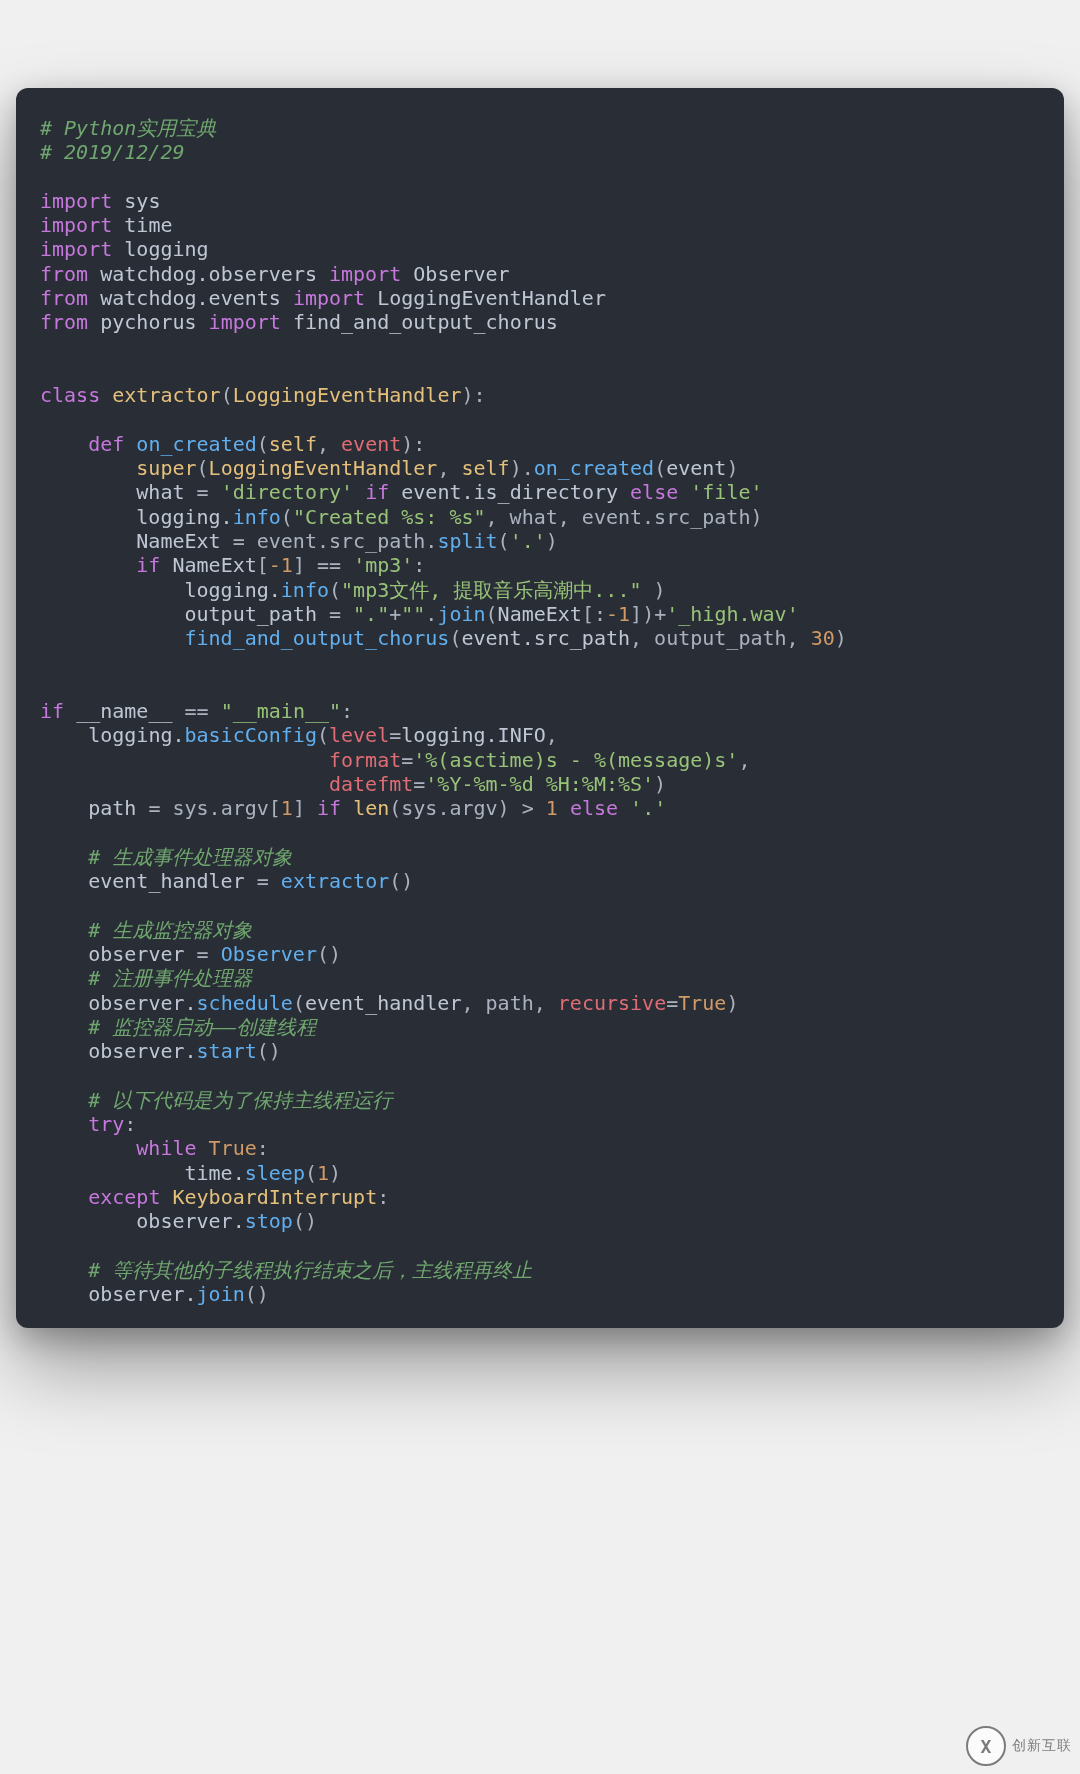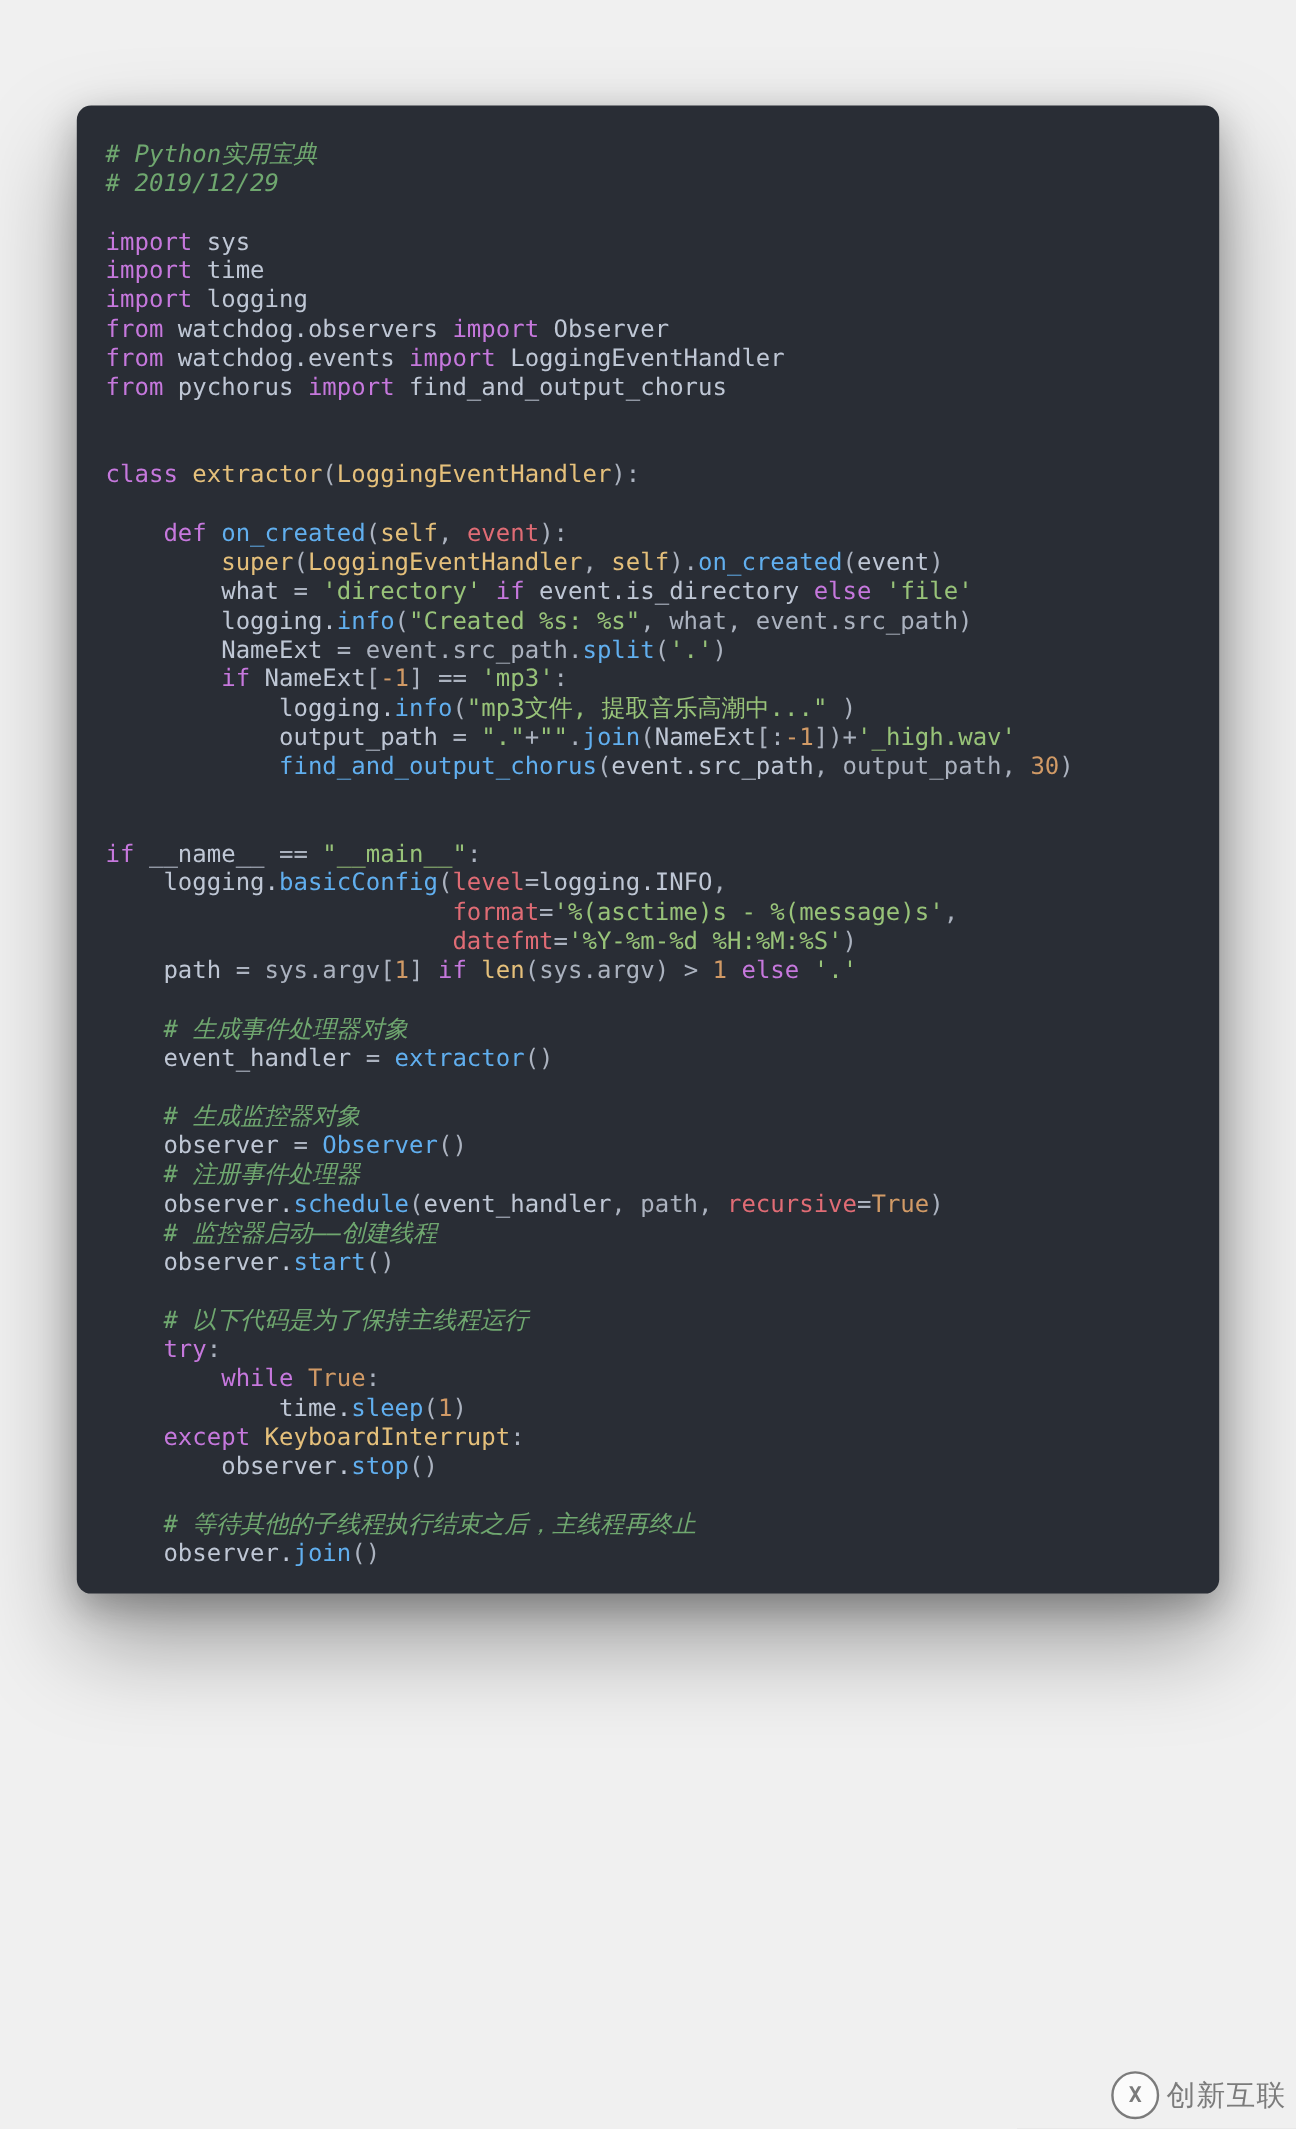--- a/index.html
+++ b/index.html
@@ -13,21 +13,21 @@
   }
   .page {
     width: 1080px;
     height: 1774px;
     position: relative;
     display: flex;
     justify-content: center;
   }
   .card {
     margin-top: 88px;
-    width: 952px;
+    width: 1048px;
     height: 1240px;
     background: #292d35;
     border-radius: 12px;
     box-shadow: 0 40px 80px rgba(0,0,0,0.35), 0 10px 30px rgba(0,0,0,0.25);
     padding: 28px 24px 40px 24px;
     box-sizing: border-box;
     overflow: hidden;
   }
   pre.code {
     margin: 0;
@@ -69,21 +69,21 @@
     display: flex;
     align-items: center;
     justify-content: center;
     font-weight: bold;
     font-size: 18px;
     color: #555;
     background: #fff;
   }
   .watermark .txt {
     font-family: "Microsoft YaHei", sans-serif;
-    font-size: 24px;
+    font-size: 14px;
     color: #555;
     letter-spacing: 1px;
   }
 </style>
 </head>
 <body>
 
 <div class="page">
   <div class="card">
     <pre class="code" id="code-pre"><span class="c-comment"># Python实用宝典</span>

